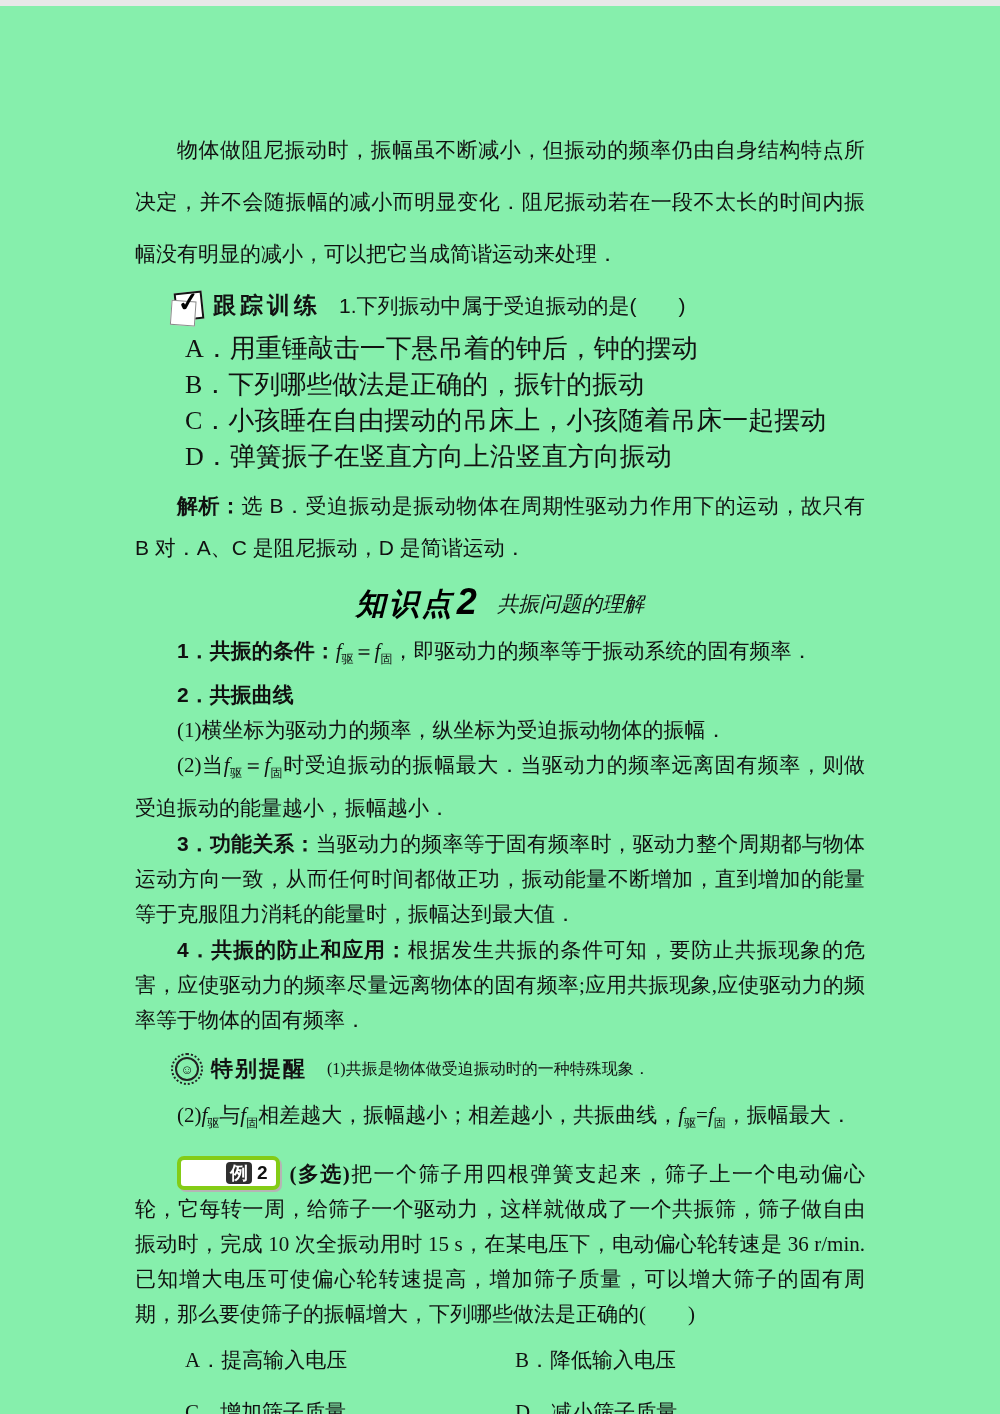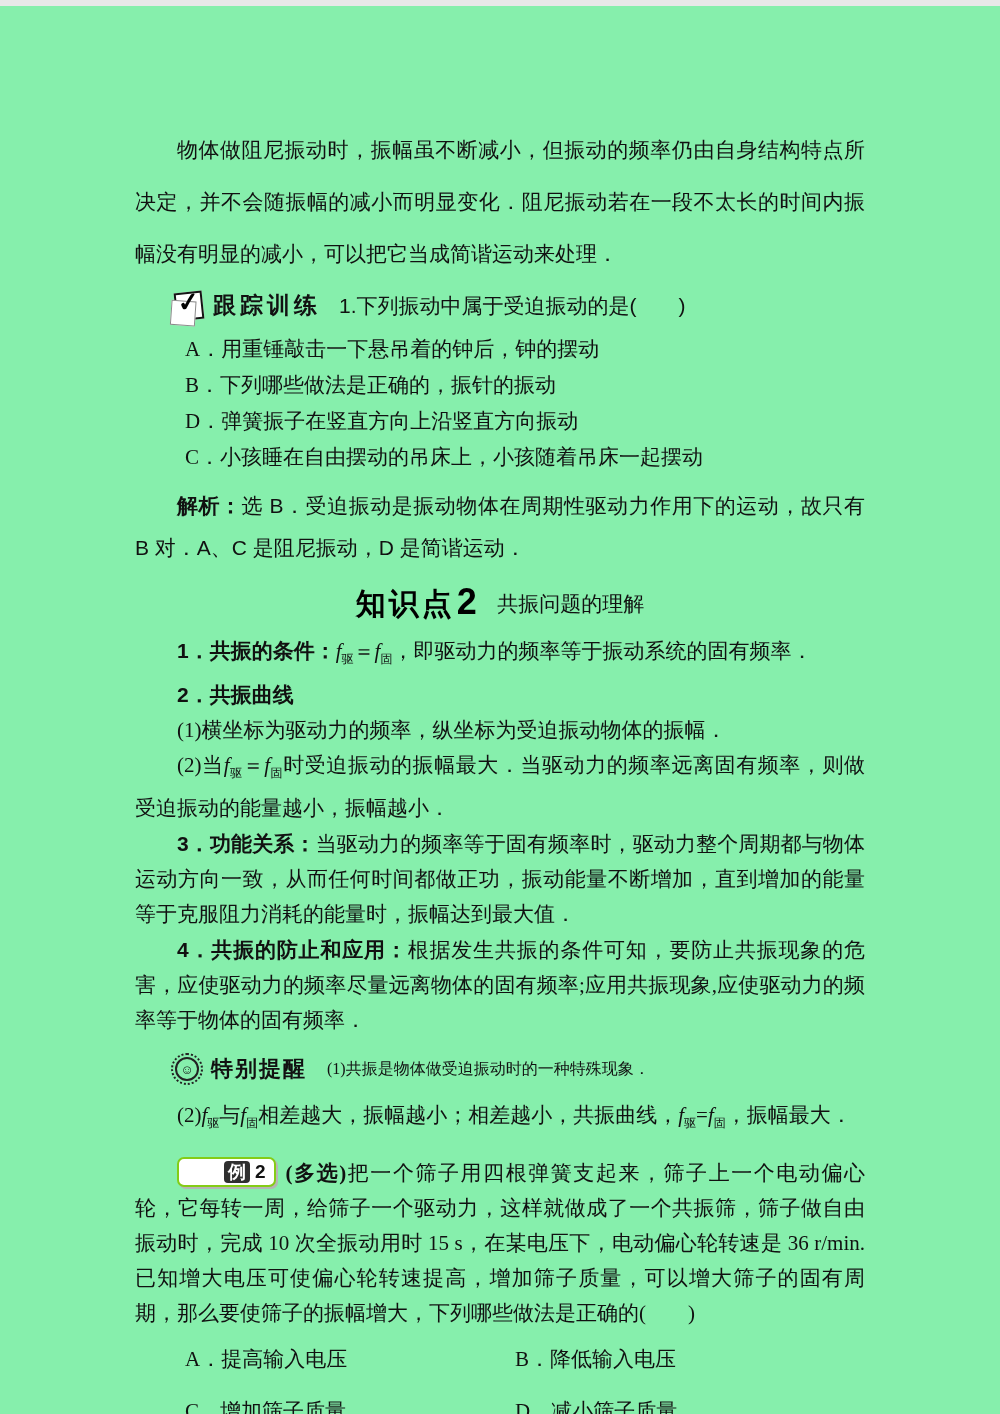--- a/index.html
+++ b/index.html
@@ -29,28 +29,28 @@
   .track-icon::before {
     content:""; position:absolute; left:-7px; bottom:-7px; width:23px; height:23px;
     border:1px solid #8a8a8a; background:#fff; transform:rotate(10deg); z-index:-1;
   }
   .track-check { position:absolute; top:-7px; left:1px; font-size:26px; font-weight:bold; color:#000; }
   .track-label { font-size:23px; font-weight:bold; letter-spacing:4px; margin-right:18px; white-space:nowrap; }
   .question { font-size:21px; }
 
   
   .opts { list-style:none; margin:10px 0 0 50px; padding:0; }
-  .opts li { font-size:21px; line-height:36px; font-family:"Liberation Serif", serif; }
+  .opts li { font-size:26px; line-height:36px; font-family:"Liberation Serif", serif; }
 
   
   .analysis { margin-top:10px; font-size:21px; line-height:42px; text-align:justify; text-indent:2em; }
   .analysis b { font-weight:bold; }
 
   
-  .kp-head { margin:12px 0 8px 0; text-align:center; }
+  .kp-head { margin:12px 0 8px 0; text-align:center;font-style:italic; }
   .kp-badge { font-weight:900; font-size:30px; letter-spacing:3px; color:#000; }
   .kp-num { font-size:36px; font-weight:900; margin-left:2px; letter-spacing:0; }
   .kp-title { font-size:21px; margin-left:16px; position:relative; top:-3px; }
 
   
   .kp-line { font-size:21px; line-height:35px; text-align:justify; text-indent:2em; font-family:"Liberation Serif", serif; }
   .kp-line b { font-family:"Liberation Sans", sans-serif; }
   .var { font-family:"Liberation Serif", serif; font-style:italic; }
   sub { font-size:12px; }
 
@@ -62,21 +62,21 @@
     font-size:13px; line-height:1; outline:2px dotted #222; outline-offset:2px;
     margin-right:12px; flex:0 0 auto;
   }
   .remind-label { font-size:22px; font-weight:bold; letter-spacing:2px; margin-right:20px; white-space:nowrap; }
   .remind-text { font-size:16px; font-family:"Liberation Serif", serif; }
   .reminder-line2 { margin-top:14px; font-size:21px; line-height:35px; text-indent:2em; font-family:"Liberation Serif", serif; }
 
   
   .example-body { margin-top:14px; font-size:21px; line-height:35px; text-align:justify; text-indent:2em; font-family:"Liberation Serif", serif; }
   .ex-badge {
-    display:inline-block; border:2px solid #84cc16; border-radius:7px;
+    display:inline-block; border:4px solid #84cc16; border-radius:7px;
     padding:0 3px 1px 3px; box-shadow:2px 2px 0 #b5b5b5; background:#fff;
     font-family:"Liberation Sans", sans-serif; line-height:24px; vertical-align:2px; margin-right:10px;
   }
   .ex-li { background:#2f2f2f; color:#fff; font-weight:bold; font-size:18px; padding:1px 4px; border-radius:4px; }
   .ex-num { font-weight:bold; font-size:19px; padding:0 5px; color:#111; }
   .ex-tag { font-weight:bold; }
 
   .ex-opts { display:grid; grid-template-columns:330px auto; margin:10px 0 0 50px; row-gap:16px; }
   .ex-opts span { font-size:21px; line-height:36px; font-family:"Liberation Serif", serif; }
 </style>
@@ -91,22 +91,22 @@
     <span class="track-icon">
         <span class="track-check">✓</span>
       </span>
     <span class="track-label">跟踪训练</span>
     <span class="question">1.下列振动中属于受迫振动的是(　　)</span>
   </div>
 
   <ul class="opts">
     <li>A．用重锤敲击一下悬吊着的钟后，钟的摆动</li>
     <li>B．下列哪些做法是正确的，振针的振动</li>
+    <li>C．小孩睡在自由摆动的吊床上，小孩随着吊床一起摆动</li>
     <li>D．弹簧振子在竖直方向上沿竖直方向振动</li>
-    <li>C．小孩睡在自由摆动的吊床上，小孩随着吊床一起摆动</li>
   </ul>
 
   <p class="analysis"><b>解析：</b><span>选 B．受迫振动是振动物体在周期性驱动力作用下的运动，故只有 B 对．A、C 是阻尼振动，D 是简谐运动．</span></p>
 
   <div class="kp-head">
     <span class="kp-badge"><span>知识点</span><span class="kp-num">2</span></span>
     <span class="kp-title">共振问题的理解</span>
   </div>
 
   <p class="kp-line"><b>1．共振的条件：</b><i class="var">f</i><sub>驱</sub><span>＝</span><i class="var">f</i><sub>固</sub><span>，即驱动力的频率等于振动系统的固有频率．</span></p>

